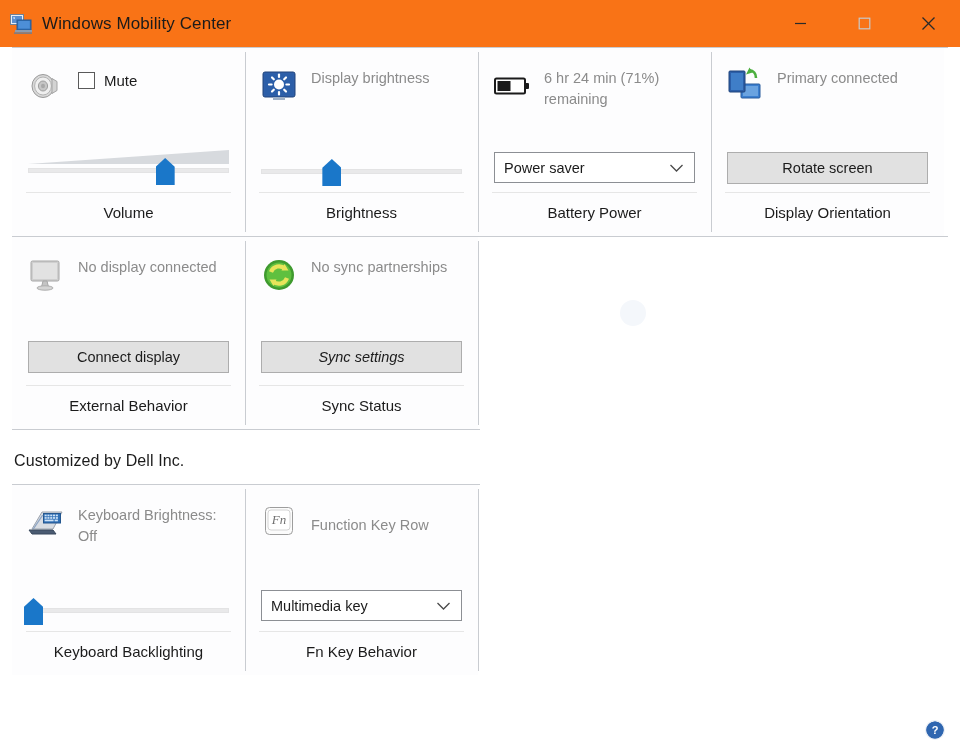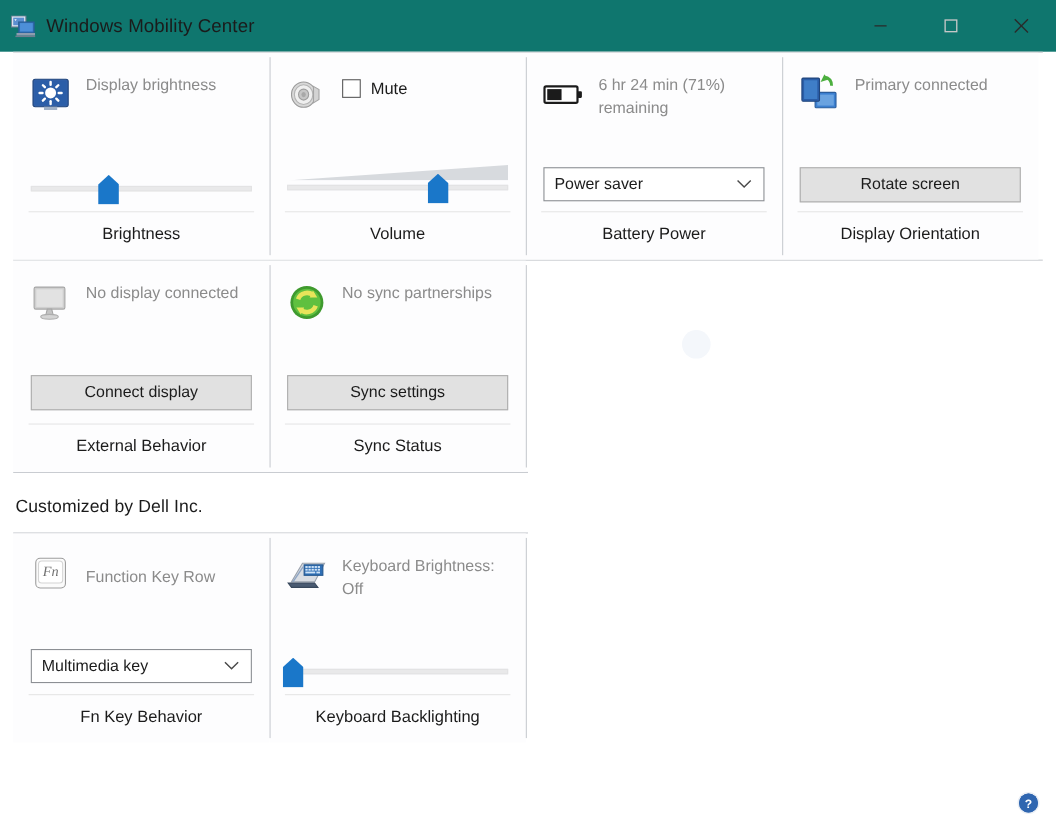--- a/index.html
+++ b/index.html
@@ -14,21 +14,21 @@
     font-family: "Liberation Sans", sans-serif;
     color: #1a1a1a;
     position: relative;
   }
 
   
   .titlebar {
     height: 47px;
     display: flex;
     align-items: center;
-    background: #0f766e;
+    background: #f97316;
     position: relative;
   }
   .title-icon {
     width: 22px;
     height: 20px;
     margin-left: 10px;
     margin-right: 10px;
     flex: 0 0 auto;
     position: relative;
   }
@@ -300,20 +300,49 @@
       </svg>
     </div>
   </div>
 </div>
 
 <div class="grid-wrap">
 
   <div class="row-top-rule"></div>
 
   <div class="tile-row">
+
+    <div class="tile row1">
+      <div class="tile-head">
+        <div class="tile-icon">
+          <svg class="ic" viewBox="0 0 40 40">
+            <ellipse cx="17" cy="20" rx="11" ry="11.5" fill="#d8d8d8" stroke="#9a9a9a"></ellipse>
+            <ellipse cx="17" cy="20" rx="8.4" ry="9" fill="#efefef" stroke="#b4b4b4"></ellipse>
+            <ellipse cx="17" cy="20" rx="4.6" ry="5" fill="#c6c6c6" stroke="#9e9e9e"></ellipse>
+            <ellipse cx="17" cy="20" rx="2" ry="2.3" fill="#a8a8a8"></ellipse>
+            <path d="M26 12.5 L31 15.5 L31 24.5 L26 27.5 Z" fill="#d3d3d3" stroke="#a4a4a4"></path>
+          </svg>
+        </div>
+        <div class="cb-row">
+          <div class="cb-box"></div>
+          <div class="cb-label">Mute</div>
+        </div>
+      </div>
+      <div class="tile-control" style="top:100px;">
+        <div class="slider" style="height:40px;">
+          <div class="volume-wedge"></div>
+          <div class="slider-track" style="top:20px;"></div>
+          <div class="slider-thumb" style="left:68%; top:10px;"></div>
+        </div>
+      </div>
+      <div class="tile-footer">
+        <div class="fsep"></div>
+        <div class="ftext">Volume</div>
+      </div>
+    </div>
 
     <div class="tile row1">
       <div class="tile-head">
         <div class="tile-icon">
           <svg class="ic" viewBox="0 0 40 40">
             <rect x="4" y="6" width="32" height="25" rx="2" fill="#2f5fa8" stroke="#21457c"></rect>
             <rect x="6" y="8" width="28" height="21" fill="#2b5ea8"></rect>
             <circle cx="20" cy="18.5" r="5" fill="#ffffff"></circle>
             <g stroke="#ffffff" stroke-width="2.2" stroke-linecap="round">
               <line x1="20" y1="8.5" x2="20" y2="11"></line>
@@ -339,49 +368,20 @@
       <div class="tile-footer">
         <div class="fsep"></div>
         <div class="ftext">Brightness</div>
       </div>
     </div>
 
     <div class="tile row1">
       <div class="tile-head">
         <div class="tile-icon">
           <svg class="ic" viewBox="0 0 40 40">
-            <ellipse cx="17" cy="20" rx="11" ry="11.5" fill="#d8d8d8" stroke="#9a9a9a"></ellipse>
-            <ellipse cx="17" cy="20" rx="8.4" ry="9" fill="#efefef" stroke="#b4b4b4"></ellipse>
-            <ellipse cx="17" cy="20" rx="4.6" ry="5" fill="#c6c6c6" stroke="#9e9e9e"></ellipse>
-            <ellipse cx="17" cy="20" rx="2" ry="2.3" fill="#a8a8a8"></ellipse>
-            <path d="M26 12.5 L31 15.5 L31 24.5 L26 27.5 Z" fill="#d3d3d3" stroke="#a4a4a4"></path>
-          </svg>
-        </div>
-        <div class="cb-row">
-          <div class="cb-box"></div>
-          <div class="cb-label">Mute</div>
-        </div>
-      </div>
-      <div class="tile-control" style="top:100px;">
-        <div class="slider" style="height:40px;">
-          <div class="volume-wedge"></div>
-          <div class="slider-track" style="top:20px;"></div>
-          <div class="slider-thumb" style="left:68%; top:10px;"></div>
-        </div>
-      </div>
-      <div class="tile-footer">
-        <div class="fsep"></div>
-        <div class="ftext">Volume</div>
-      </div>
-    </div>
-
-    <div class="tile row1">
-      <div class="tile-head">
-        <div class="tile-icon">
-          <svg class="ic" viewBox="0 0 40 40">
             <rect x="3" y="12.5" width="30" height="15" rx="1.5" fill="#ffffff" stroke="#1b1b1b" stroke-width="2"></rect>
             <rect x="33" y="17" width="4" height="6" rx="1" fill="#1b1b1b"></rect>
             <rect x="5.5" y="15" width="13" height="10" fill="#1b1b1b"></rect>
           </svg>
         </div>
         <div class="tile-status wide">6 hr 24 min (71%) remaining</div>
       </div>
       <div class="tile-control" style="top:104px;">
         <div class="combo">
           <span>Power saver</span>
@@ -454,21 +454,21 @@
             <circle cx="20" cy="20" r="15" fill="#3f9a2e"></circle>
             <circle cx="20" cy="20" r="12.5" fill="#5fc03f"></circle>
             <path d="M12 17 a8.5 8.5 0 0 1 14-3.2" fill="none" stroke="#e8e45a" stroke-width="4.2"></path>
             <path d="M28 23 a8.5 8.5 0 0 1 -14 3.2" fill="none" stroke="#e8e45a" stroke-width="4.2"></path>
             <path d="M25.5 9 L29.5 15.5 L22.5 15.5 Z" fill="#e8e45a"></path>
             <path d="M14.5 31 L10.5 24.5 L17.5 24.5 Z" fill="#e8e45a"></path>
           </svg>
         </div>
         <div class="tile-status">No sync partnerships</div>
       </div>
-      <div class="tile-control" style="top:104px;">
+      <div class="tile-control" style="top:104px;font-style:italic;">
         <div class="pushbtn">Sync settings</div>
       </div>
       <div class="tile-footer">
         <div class="fsep"></div>
         <div class="ftext">Sync Status</div>
       </div>
     </div>
 
     <div style="width:1px; position:relative;">
       <div style="position:absolute;left:0;top:4px;bottom:4px;width:1px;background:#c9ccd1;"></div>
@@ -486,47 +486,20 @@
 </div>
 
 <div class="dell-heading">Customized by Dell Inc.</div>
 
 <div class="grid-wrap">
   <div style="width:468px;">
       <div style="height:1px;background:#c9ccd1;"></div>
     </div>
 
   <div class="tile-row">
-
-    <div class="tile dellrow">
-      <div class="tile-head" style="min-height:84px;">
-        <div class="tile-icon">
-          <svg class="ic" viewBox="0 0 40 40">
-            <rect x="6.5" y="4.5" width="27" height="27" rx="4" fill="#fbfbfb" stroke="#9d9d9d"></rect>
-            <rect x="9" y="7" width="22" height="20" rx="3" fill="#ffffff" stroke="#d4d4d4"></rect>
-            <text x="20" y="21" font-family="'Liberation Serif', serif" font-style="italic" font-size="13" fill="#6f6f6f" text-anchor="middle">Fn</text>
-          </svg>
-        </div>
-        <div class="tile-status" style="padding-top:12px;max-width:170px;">Function Key Row</div>
-      </div>
-      <div class="tile-control" style="top:105px;">
-        <div class="combo">
-          <span>Multimedia key</span>
-          <span class="chev">
-            <svg width="15" height="10" viewBox="0 0 15 10">
-              <polyline points="1.5,2 7.5,8 13.5,2" fill="none" stroke="#4a4a4a" stroke-width="1.3"></polyline>
-            </svg>
-          </span>
-        </div>
-      </div>
-      <div class="tile-footer">
-        <div class="fsep"></div>
-        <div class="ftext">Fn Key Behavior</div>
-      </div>
-    </div>
 
     <div class="tile dellrow">
       <div class="tile-head" style="min-height:84px;">
         <div class="tile-icon">
           <svg class="ic" viewBox="0 0 40 40">
             <path d="M6 26 L16 9 L36 9 L27 26 Z" fill="#d9dde3" stroke="#9aa2ad"></path>
             <rect x="17.5" y="10.5" width="17" height="9.5" fill="#2f6fb5" stroke="#24578f"></rect>
             <g fill="#cfe3f7">
               <rect x="18.6" y="11.6" width="2.1" height="1.7"></rect>
               <rect x="21.4" y="11.6" width="2.1" height="1.7"></rect>
@@ -552,20 +525,47 @@
           <div class="slider-track"></div>
           <div class="slider-thumb" style="left:5px;"></div>
         </div>
       </div>
       <div class="tile-footer">
         <div class="fsep"></div>
         <div class="ftext">Keyboard Backlighting</div>
       </div>
     </div>
 
+    <div class="tile dellrow">
+      <div class="tile-head" style="min-height:84px;">
+        <div class="tile-icon">
+          <svg class="ic" viewBox="0 0 40 40">
+            <rect x="6.5" y="4.5" width="27" height="27" rx="4" fill="#fbfbfb" stroke="#9d9d9d"></rect>
+            <rect x="9" y="7" width="22" height="20" rx="3" fill="#ffffff" stroke="#d4d4d4"></rect>
+            <text x="20" y="21" font-family="'Liberation Serif', serif" font-style="italic" font-size="13" fill="#6f6f6f" text-anchor="middle">Fn</text>
+          </svg>
+        </div>
+        <div class="tile-status" style="padding-top:12px;max-width:170px;">Function Key Row</div>
+      </div>
+      <div class="tile-control" style="top:105px;">
+        <div class="combo">
+          <span>Multimedia key</span>
+          <span class="chev">
+            <svg width="15" height="10" viewBox="0 0 15 10">
+              <polyline points="1.5,2 7.5,8 13.5,2" fill="none" stroke="#4a4a4a" stroke-width="1.3"></polyline>
+            </svg>
+          </span>
+        </div>
+      </div>
+      <div class="tile-footer">
+        <div class="fsep"></div>
+        <div class="ftext">Fn Key Behavior</div>
+      </div>
+    </div>
+
     <div style="width:1px; position:relative;">
       <div style="position:absolute;left:0;top:4px;bottom:4px;width:1px;background:#c9ccd1;"></div>
     </div>
   </div>
 </div>
 
 <div class="help-btn">
   <svg width="22" height="22" viewBox="0 0 22 22">
     <circle cx="11" cy="11" r="10" fill="#e9eef5"></circle>
     <circle cx="11" cy="11" r="8.6" fill="#2a5fa8" stroke="#1d4float"></circle>

